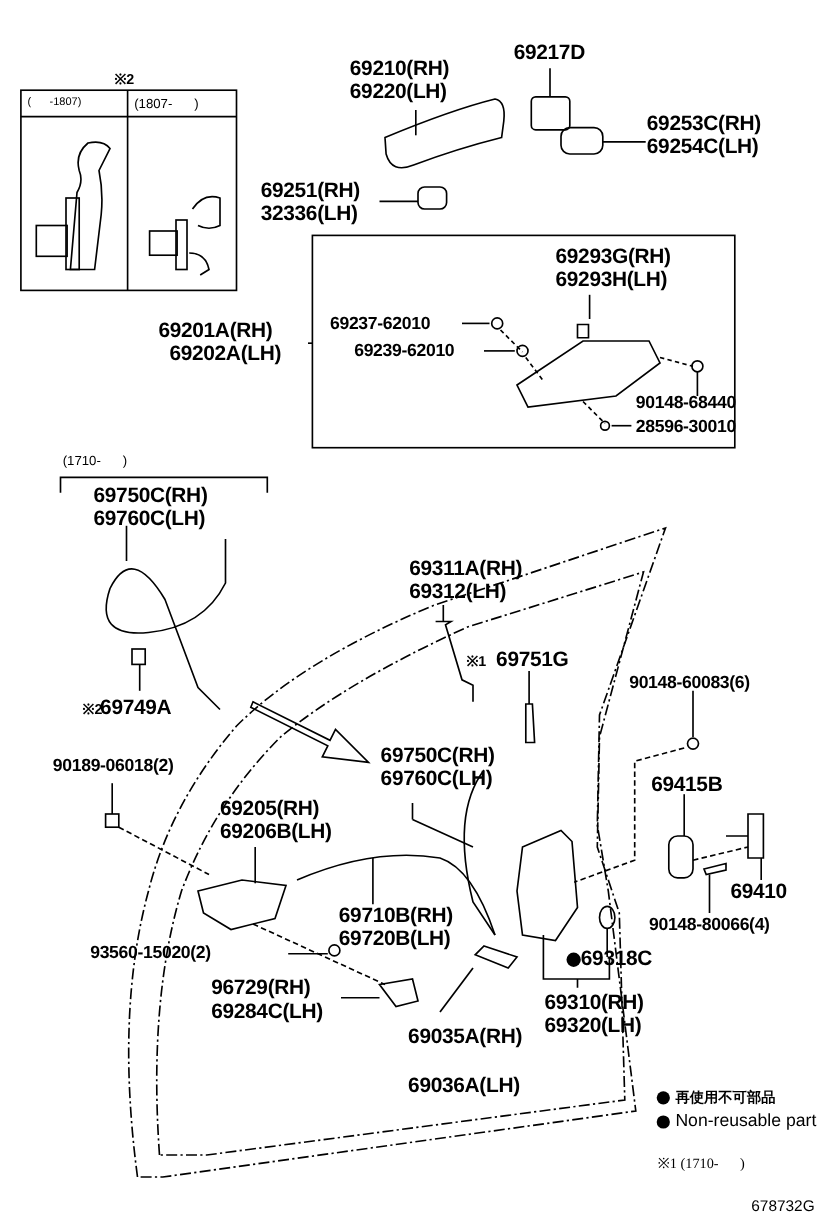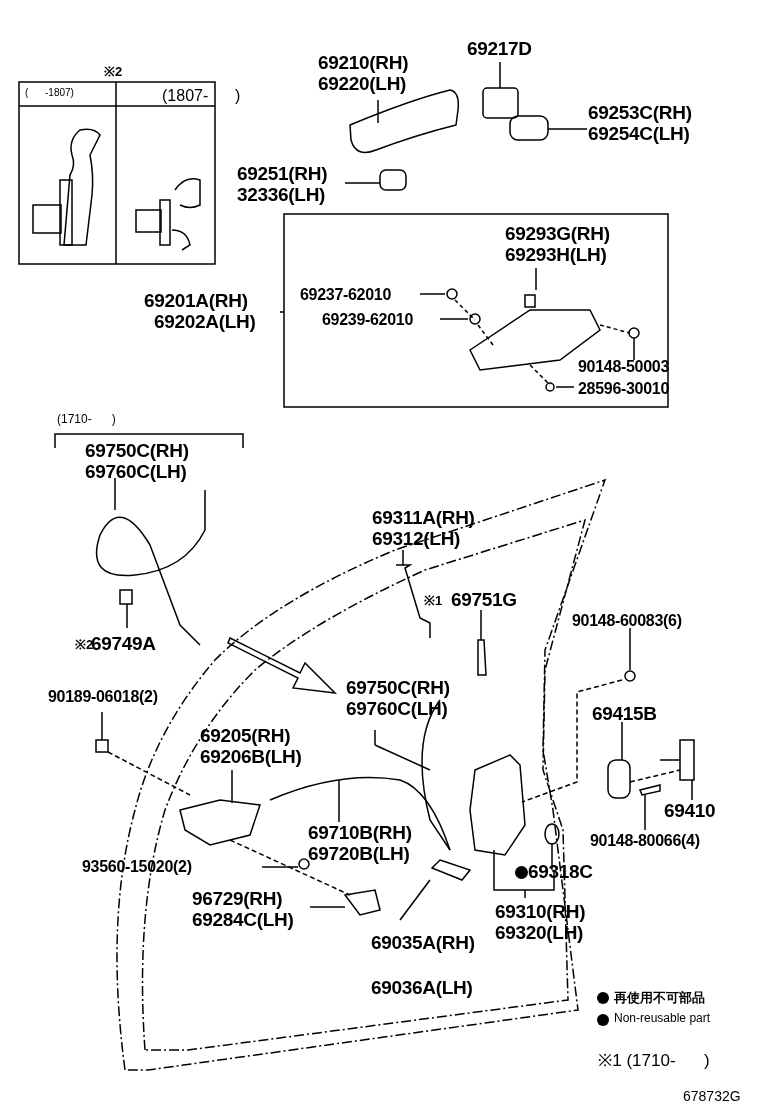--- a/index.html
+++ b/index.html
@@ -115,37 +115,37 @@
     <path d="M345 895 l30 -5 l5 20 l-20 5 z"></path>
     <line x1="310" y1="907" x2="345" y2="907"></line>
     <path d="M440 700 q-30 40 -10 120 l20 30"></path>
     <line x1="375" y1="730" x2="375" y2="745"></line>
     <line x1="375" y1="745" x2="430" y2="770"></line>
   </g>
 </svg>
 
 <div class="note" style="left:104px;top:62px;font-weight:bold;">※2</div>
 <div class="note" style="left:25px;top:87px;font-size:10px;">(      -1807)</div>
-<div class="note" style="left:122px;top:87px;font-size:16px;margin-left:40px;">(1807-      )</div>
+<div class="note" style="left:122px;top:87px;font-size:12px;">(1807-      )</div>
 
 <div class="lbl" style="left:318px;top:52px;">69210(RH)</div>
 <div class="lbl" style="left:318px;top:73px;">69220(LH)</div>
 <div class="lbl" style="left:467px;top:38px;">69217D</div>
 <div class="lbl" style="left:588px;top:102px;">69253C(RH)</div>
 <div class="lbl" style="left:588px;top:123px;">69254C(LH)</div>
 <div class="lbl" style="left:237px;top:163px;">69251(RH)</div>
 <div class="lbl" style="left:237px;top:184px;">32336(LH)</div>
 
 <div class="lbl" style="left:144px;top:290px;">69201A(RH)</div>
 <div class="lbl" style="left:154px;top:311px;">69202A(LH)</div>
 <div class="lbl" style="left:505px;top:223px;">69293G(RH)</div>
 <div class="lbl" style="left:505px;top:244px;">69293H(LH)</div>
 <div class="lbl sm" style="left:300px;top:286px;">69237-62010</div>
 <div class="lbl sm" style="left:322px;top:311px;text-align:right;">69239-62010</div>
-<div class="lbl sm" style="left:578px;top:358px;">90148-50003</div>
+<div class="lbl sm" style="left:578px;top:358px;">90148-68440</div>
 <div class="lbl sm" style="left:578px;top:380px;">28596-30010</div>
 
 <div class="note" style="left:57px;top:412px;font-size:12px;">(1710-      )</div>
 <div class="lbl" style="left:85px;top:440px;">69750C(RH)</div>
 <div class="lbl" style="left:85px;top:461px;">69760C(LH)</div>
 <div class="note" style="left:75px;top:635px;font-weight:bold;">※2</div>
 <div class="lbl" style="left:91px;top:633px;">69749A</div>
 
 <div class="lbl" style="left:372px;top:507px;">69311A(RH)</div>
 <div class="lbl" style="left:372px;top:528px;">69312(LH)</div>
@@ -174,15 +174,15 @@
 <div class="lbl" style="left:192px;top:888px;">96729(RH)</div>
 <div class="lbl" style="left:192px;top:909px;">69284C(LH)</div>
 <div class="lbl" style="left:495px;top:901px;">69310(RH)</div>
 <div class="lbl" style="left:495px;top:922px;">69320(LH)</div>
 <div class="lbl" style="left:371px;top:932px;">69035A(RH)</div>
 <div class="lbl" style="left:371px;top:953px;margin-top:24px;">69036A(LH)</div>
 
 <div style="position:absolute;left:597px;top:992px;width:12px;height:12px;border-radius:50%;background:#000;"></div>
 <div class="note" style="left:614px;top:989px;font-weight:bold;">再使用不可部品</div>
 <div style="position:absolute;left:597px;top:1014px;width:12px;height:12px;border-radius:50%;background:#000;"></div>
-<div class="note" style="left:614px;top:1011px;font-size:12px;">Non-reusable part</div>
-<div class="note" style="left:598px;top:1048px;font-size:17px;">※1 (1710-      )</div>
+<div class="note" style="left:614px;top:1011px;font-size:16px;">Non-reusable part</div>
+<div class="note" style="left:598px;top:1048px;font-size:13px;font-family:Liberation Serif, serif;">※1 (1710-      )</div>
 <div class="note" style="left:683px;top:1088px;font-size:14px;">678732G</div>
 
 </body></html>

